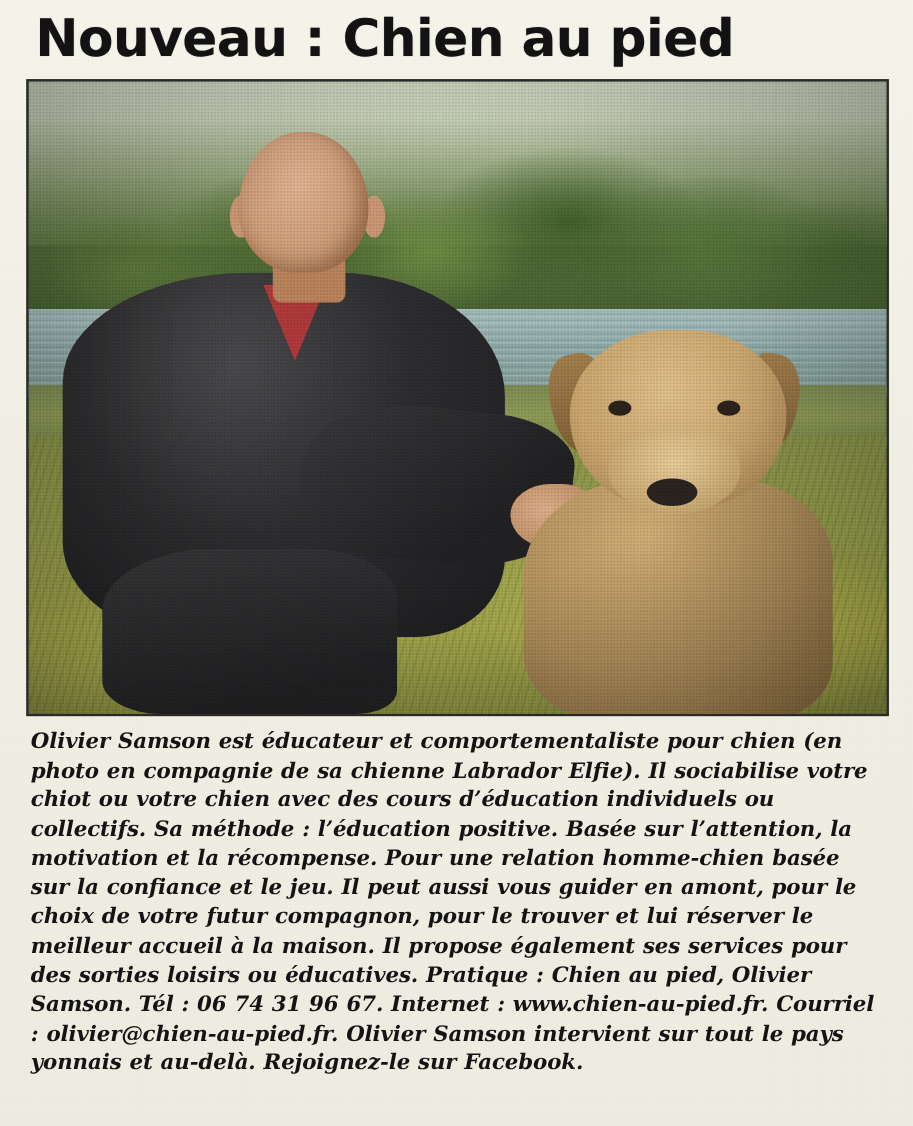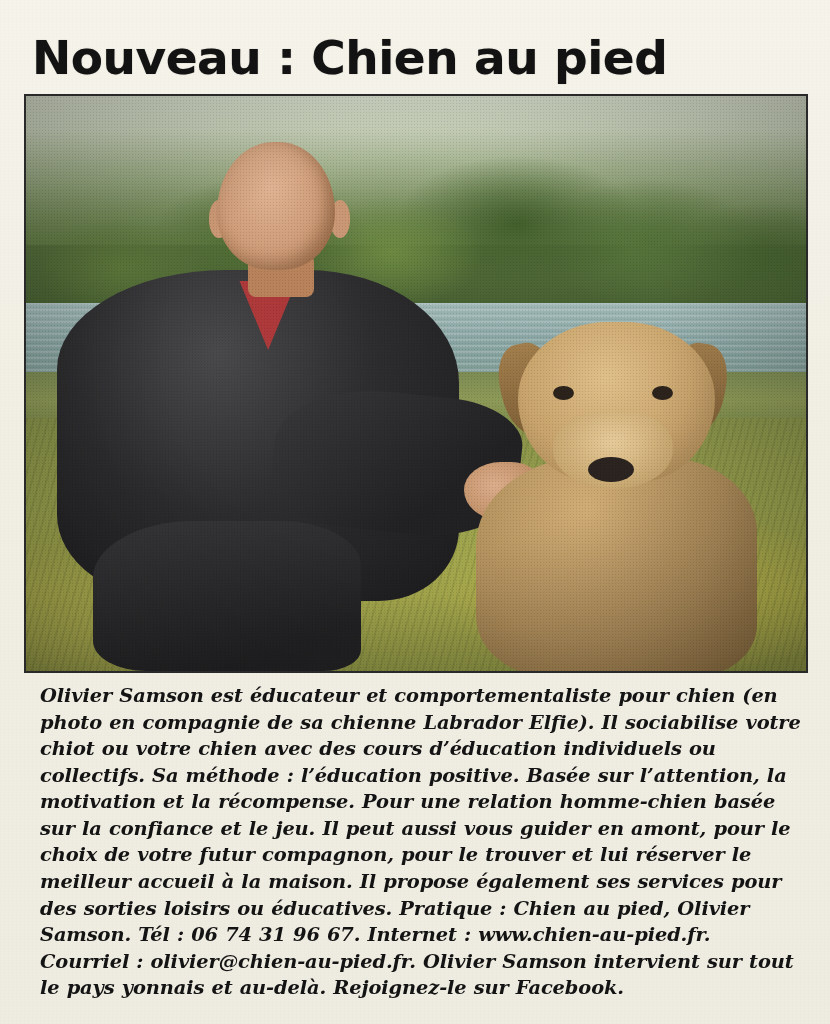--- a/index.html
+++ b/index.html
@@ -13,21 +13,21 @@
     font-family: "Liberation Serif", serif;
     overflow: hidden;
   }
 
   #clipping {
     position: relative;
     width: 830px;
     height: 1024px;
     background: linear-gradient(180deg, #f6f3ea 0%, #f1eee4 40%, #eeebe0 100%);
     box-sizing: border-box;
-    padding: 32px 24px 10px 24px;
+    padding: 10px 24px 10px 24px;
   }
 
   
   #clipping::before {
     content: "";
     position: absolute;
     inset: 0;
     pointer-events: none;
     background:
       repeating-linear-gradient(0deg, rgba(0,0,0,0.012) 0px, rgba(0,0,0,0.012) 1px, rgba(255,255,255,0) 1px, rgba(255,255,255,0) 3px),
@@ -186,21 +186,21 @@
     background: radial-gradient(ellipse at 50% 45%, rgba(0,0,0,0) 45%, rgba(0,0,0,.28) 100%);
   }
   .halftone {
     position: absolute; inset: 0;
     background-image: radial-gradient(rgba(0,0,0,.16) 0.7px, rgba(0,0,0,0) 0.8px);
     background-size: 3px 3px;
     opacity: .7;
   }
 
   .article {
-    margin: 10px 4px 0 16px;
+    margin: 10px 4px 0 4px;
     font-family: "DejaVu Serif", serif;
     font-style: italic;
     font-weight: 700;
     font-size: 19.4px;
     line-height: 1.37;
     color: #141414;
     text-align: left;
     letter-spacing: -0.1px;
     word-spacing: 0.5px;
   }

